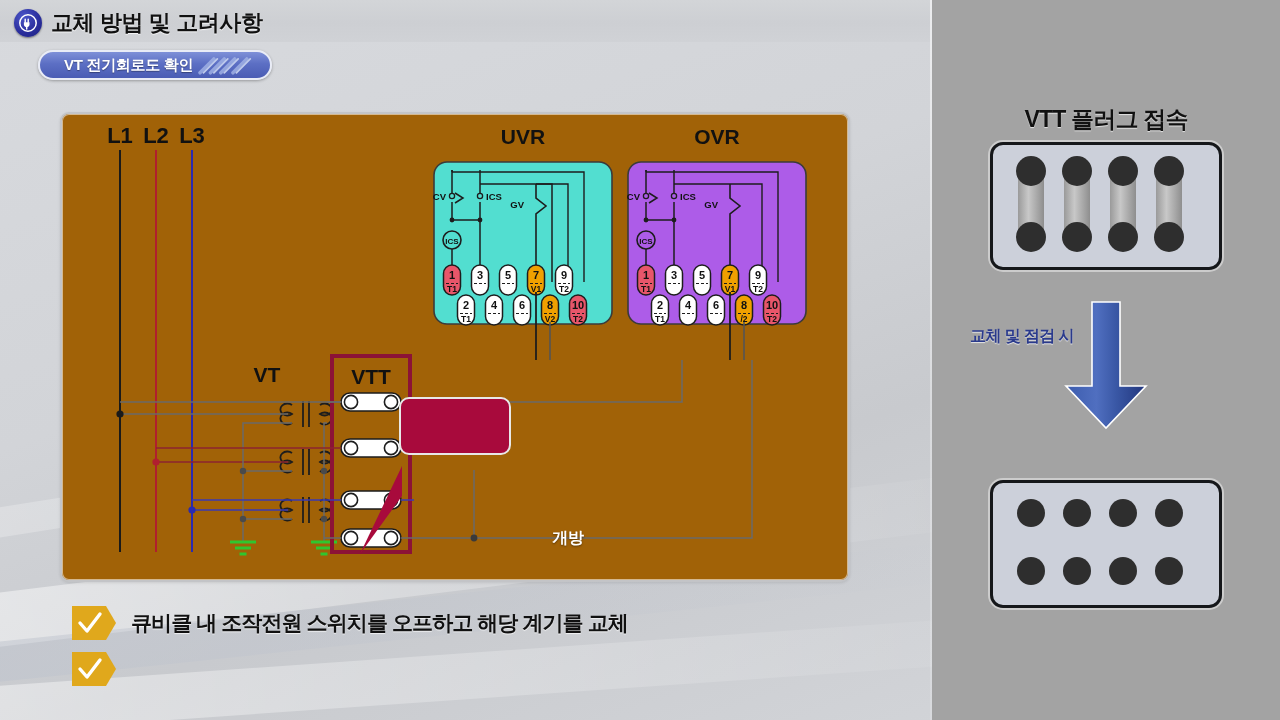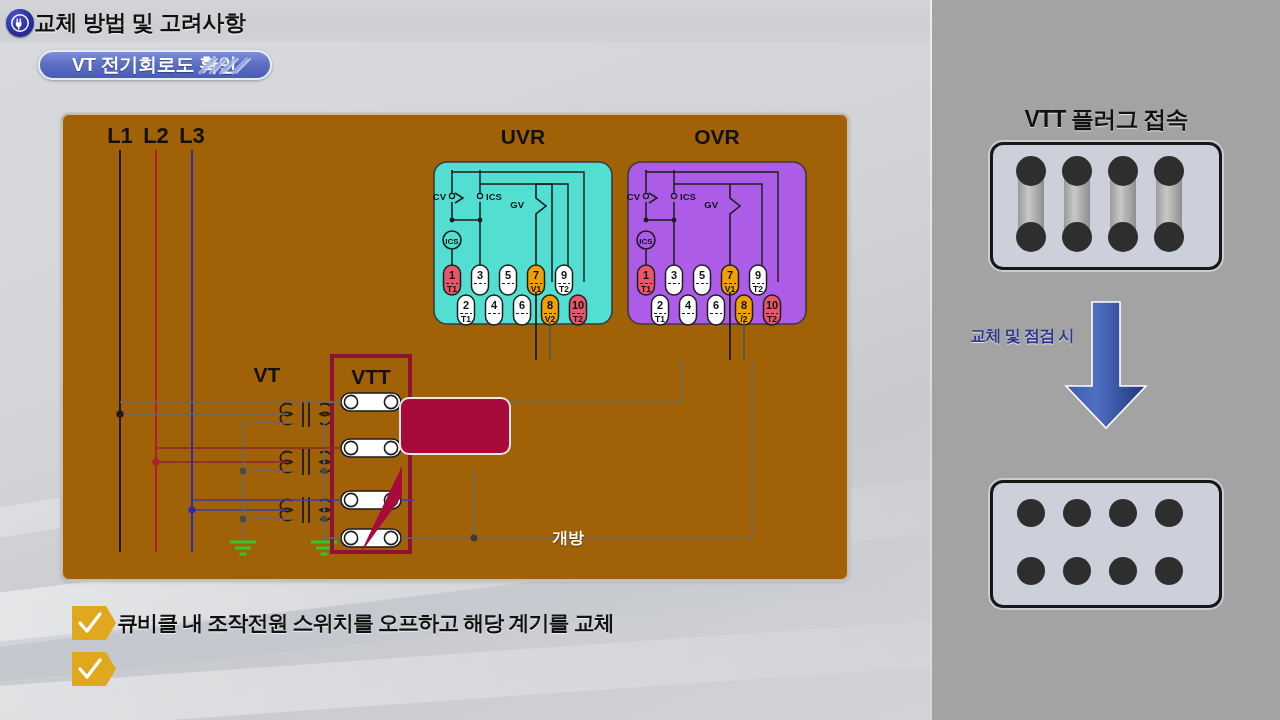--- a/index.html
+++ b/index.html
@@ -27,22 +27,22 @@
          background:linear-gradient(90deg,rgba(255,255,255,.45),rgba(255,255,255,.02)); }
   .sw4 { left:-80px; top:520px; width:900px; height:30px; transform:rotate(-9deg);
          background:linear-gradient(90deg,rgba(255,255,255,.28),rgba(255,255,255,0)); }
 
   
   .header-band {
     position:absolute; left:0; top:0; width:930px; height:42px;
     background:linear-gradient(180deg,#d3d5d8 0%,#cdcfd3 55%,#d0d2d6 100%);
   }
   .header-row {
-    position:absolute; left:4px; top:6px; height:34px;
-    display:flex; align-items:center; 
+    position:absolute; left:12px; top:6px; height:34px;
+    display:flex; align-items:center; gap:9px;
   }
   .badge-icon {
     width:28px; height:28px; border-radius:50%;
     background:radial-gradient(circle at 34% 28%,#4b55c8 0%,#2b2f9e 55%,#1d2080 100%);
     box-shadow:0 1px 2px rgba(0,0,0,.45);
     display:flex; align-items:center; justify-content:center;
     margin-left:2px; flex:none;
   }
   .badge-icon svg { display:block; }
   .header-title {
@@ -52,22 +52,22 @@
   }
   .subtitle-pill {
     position:absolute; left:38px; top:50px;
     width:234px; height:30px; border-radius:15px;
     background:linear-gradient(180deg,#7e90d8 0%,#5c6fc4 45%,#4a5cb4 100%);
     border:2px solid #e9ecf6;
     box-shadow:0 1px 3px rgba(0,0,0,.3);
     display:flex; align-items:center; overflow:hidden;
   }
   .subtitle-pill .sp-text {
-    color:#fff; font-size:19px; font-weight:bold; letter-spacing:-0.3px;
-    margin-left:32px; text-shadow:0 1px 1px rgba(0,0,0,.35); white-space:nowrap;
+    color:#fff; font-size:15px; font-weight:bold; letter-spacing:-0.3px;
+    margin-left:24px; text-shadow:0 1px 1px rgba(0,0,0,.35); white-space:nowrap;
   }
   .sp-stripes { position:absolute; right:8px; top:0; width:72px; height:100%; }
 
   
   .diagram-panel {
     position:absolute; left:60px; top:112px; width:790px; height:470px;
     background:#a16207; border:2px solid #c3c4c7; border-radius:9px;
     box-shadow:inset 0 0 0 1px rgba(255,255,255,.55), 0 1px 3px rgba(0,0,0,.10);
   }
   .diagram-svg { position:absolute; left:0; top:0; }
@@ -76,21 +76,21 @@
   .callout-label {
     position:absolute; left:451px; top:396px; width:110px; height:56px;
     display:flex; align-items:center; justify-content:center;
     color:#fff; font-size:16px; font-weight:bold; letter-spacing:-0.3px;
     text-shadow:0 1px 2px rgba(0,0,0,.45);
     pointer-events:none;
   }
 
   
   .checklist { position:absolute; left:72px; top:600px; width:820px; }
-  .check-row { display:flex; align-items:center; height:46px; gap:1px; }
+  .check-row { display:flex; align-items:center; height:46px; gap:15px; }
   .check-mark { width:44px; height:34px; flex:none; position:relative; }
   .check-text {
     font-size:21px; font-weight:bold; color:#111; letter-spacing:-0.9px;
     text-shadow:0 1px 1px rgba(255,255,255,.75); white-space:nowrap;
   }
 
   
   .side-divider {
     position:absolute; left:930px; top:0; width:2px; height:720px;
     background:linear-gradient(180deg,rgba(255,255,255,.55),rgba(255,255,255,.15));

